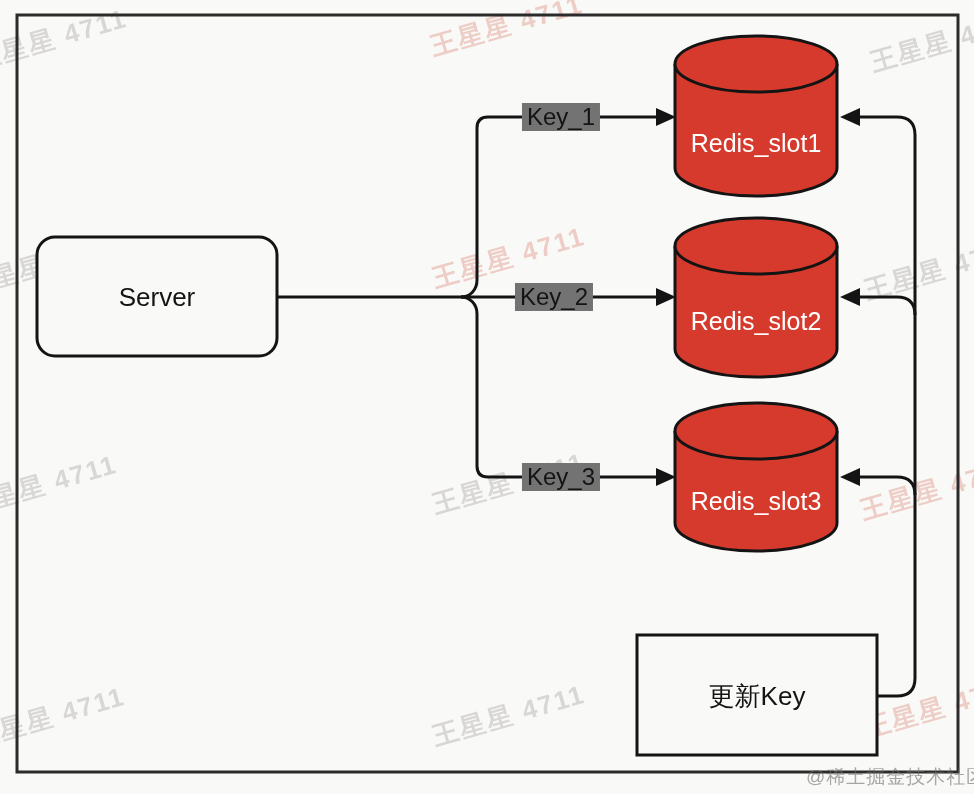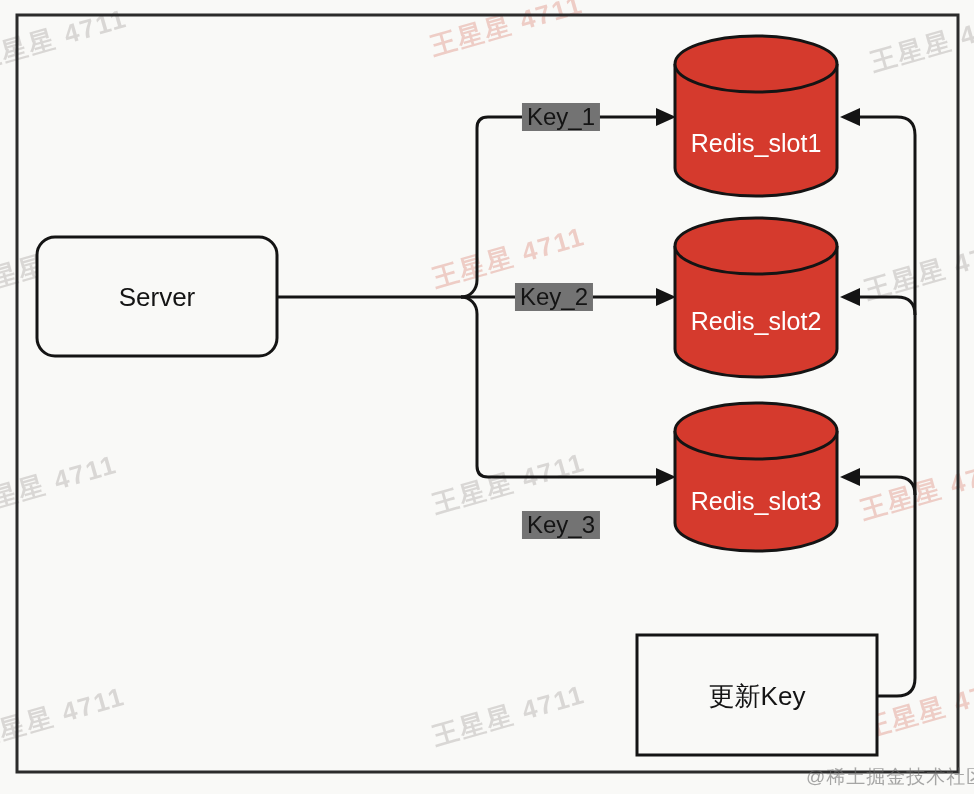--- a/index.html
+++ b/index.html
@@ -107,16 +107,16 @@
       <ellipse cx="756" cy="431" rx="81" ry="28" class="node-stroke" fill="#d53a2d"></ellipse>
       <text x="756" y="501" text-anchor="middle" dominant-baseline="central" class="slot-label" fill="#ffffff">Redis_slot3</text>
     </g>
 
     <rect x="637" y="635" width="240" height="120" fill="#f9f9f7" class="node-stroke"></rect>
     <text x="757" y="696" text-anchor="middle" dominant-baseline="central" class="svg-label">更新Key</text>
   </svg>
 
   <div class="key-label" style="left:561px;top:117px;">Key_1</div>
   <div class="key-label" style="left:554px;top:297px;">Key_2</div>
-  <div class="key-label" style="left:561px;top:477px;margin-top:48px;">Key_3</div>
+  <div class="key-label" style="left:561px;top:477px;">Key_3</div>
 
   <div class="credit">@稀土掘金技术社区</div>
 </div>
 
 </body></html>

